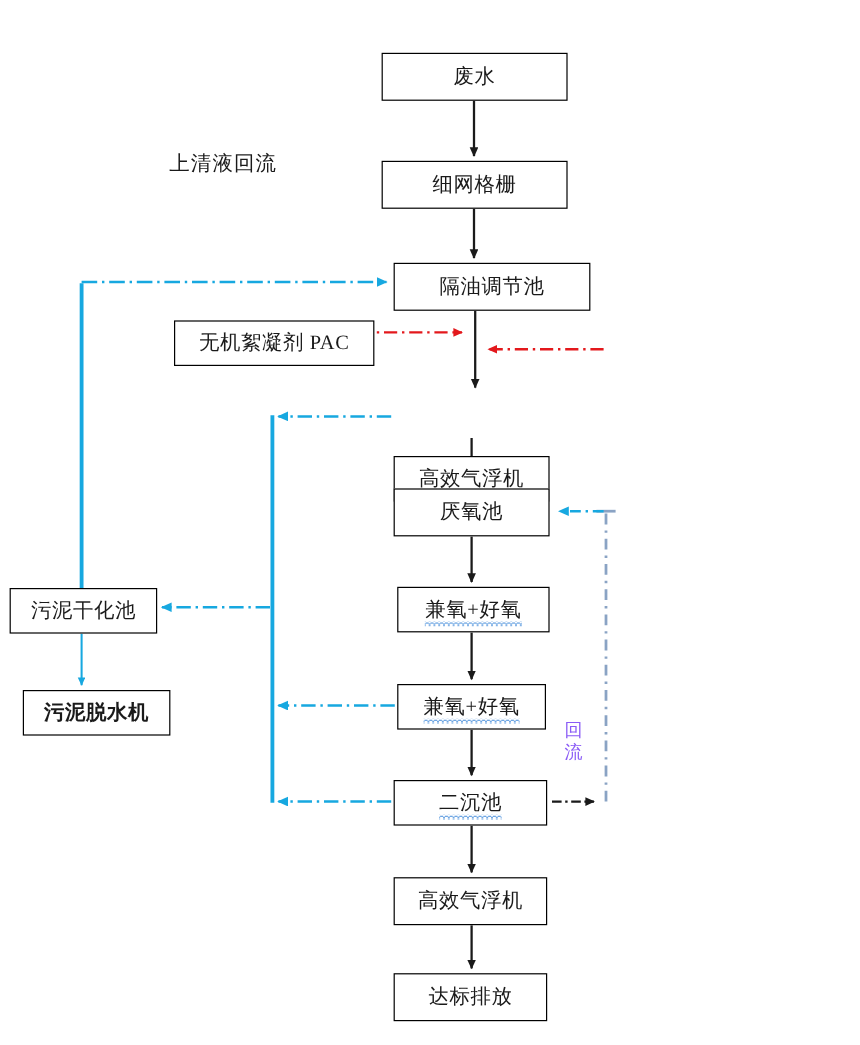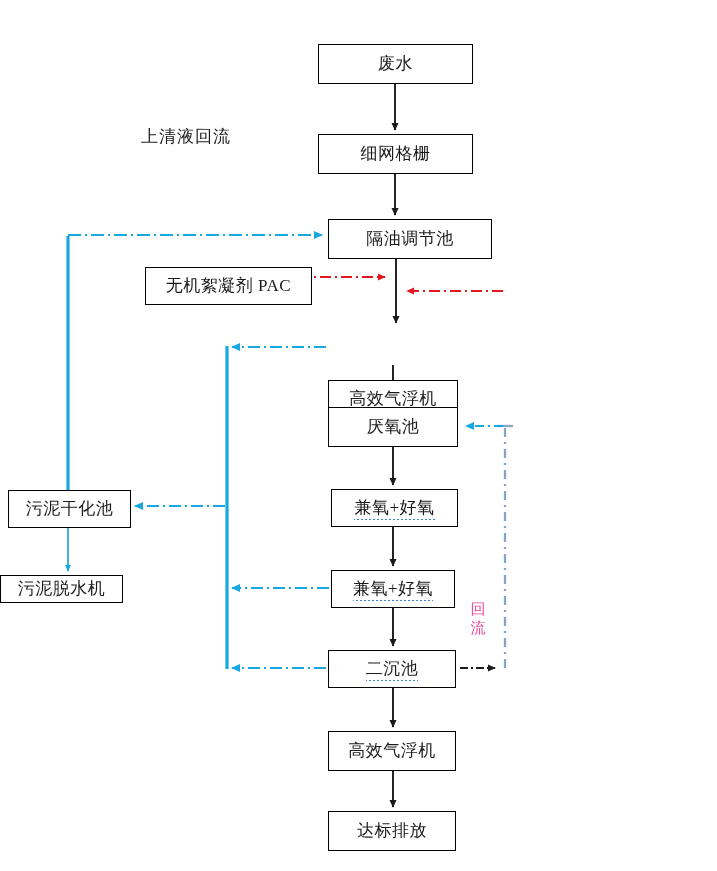--- a/index.html
+++ b/index.html
@@ -44,21 +44,21 @@
   }
   .freetext{
     position:absolute;
     color:#1a1a1a;
     font-size:17px;
     letter-spacing:1px;
     white-space:nowrap;
   }
   .vtext{
     position:absolute;
-    color:#ec4899;
+    color:#8b5cf6;
     font-size:15px;
     line-height:1.25;
     width:1.2em;
     text-align:center;
     white-space:normal;
     word-break:break-all;
   }
 </style>
 </head>
 <body>
@@ -177,17 +177,17 @@
   </div>
 
   <div class="node" style="left:328px;top:811px;width:128px;height:40px;">
     <span class="lbl">达标排放</span>
   </div>
 
   <div class="node" style="left:8px;top:490px;width:123px;height:38px;">
     <span class="lbl">污泥干化池</span>
   </div>
 
-  <div class="node" style="left:0;top:575px;width:123px;height:28px;">
+  <div class="node" style="left:19px;top:575px;width:123px;height:38px;font-weight:bold;">
     <span class="lbl">污泥脱水机</span>
   </div>
 
 </div>
 
 </body></html>

